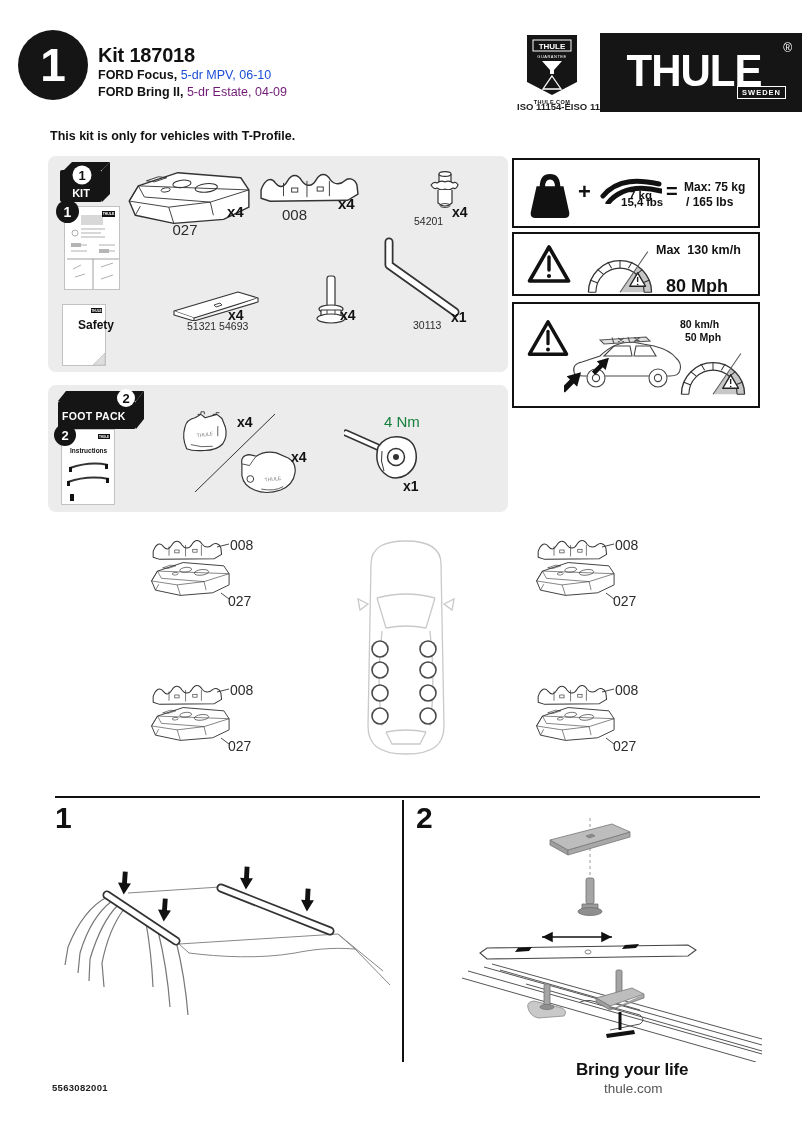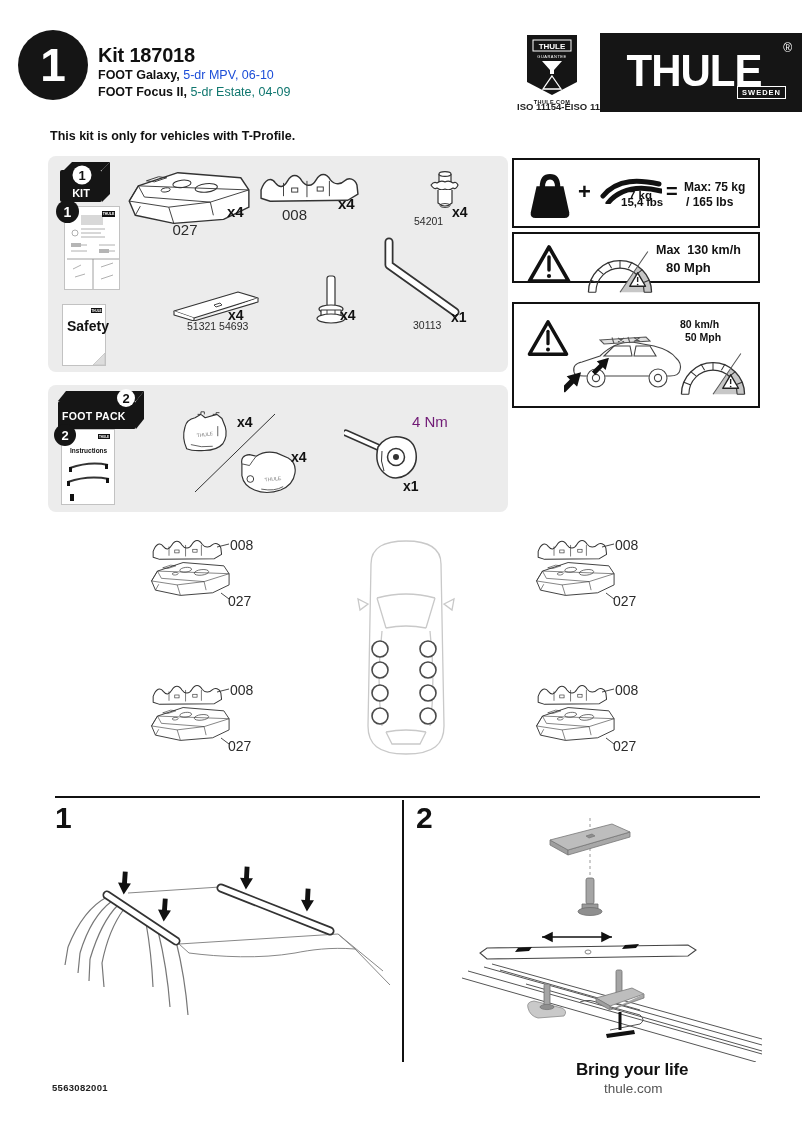--- a/index.html
+++ b/index.html
@@ -72,26 +72,26 @@
       </symbol>
     </defs>
   </svg>
 
   <div class="abs num-circle" style="left:18px;top:30px;width:70px;height:70px;font-size:46px;">
     <span>1</span>
   </div>
 
   <div class="abs b" style="left:98px;top:44px;font-size:20px;letter-spacing:-0.2px;">Kit 187018</div>
   <div class="abs" style="left:98px;top:68px;font-size:12.5px;">
-    <span class="b">FOOT Galaxy,</span>
+    <span class="b">FORD Focus,</span>
     <span style="color:#1d4ed8;">5-dr MPV, 06-10</span>
   </div>
   <div class="abs" style="left:98px;top:85px;font-size:12.5px;">
-    <span class="b">FOOT Focus II,</span>
-    <span style="color:#0f766e;">5-dr Estate, 04-09</span>
+    <span class="b">FORD Bring II,</span>
+    <span style="color:#701a75;">5-dr Estate, 04-09</span>
   </div>
 
   <svg class="abs" style="left:524px;top:34px;" width="56" height="64" viewBox="0 0 56 64">
     <path d="M3,1 H53 V48 L28,61 L3,48 Z" fill="#151515"></path>
     <rect x="9" y="6" width="38" height="11" fill="none" stroke="#fff" stroke-width="1"></rect>
     <text x="28" y="14.5" text-anchor="middle" font-size="8" font-weight="bold" fill="#fff">THULE</text>
     <text x="28" y="23.5" text-anchor="middle" font-size="4" fill="#fff" letter-spacing="0.5">GUARANTEE</text>
     <path d="M18,27 L38,27 L30,36 L30,40 L26,40 L26,36 Z" fill="#fff"></path>
     <path d="M28,42 L37,55 L19,55 Z" fill="none" stroke="#fff" stroke-width="1.3"></path>
   </svg>
@@ -132,21 +132,21 @@
           <rect x="6" y="36" width="10" height="4" fill="#b5b5b5" stroke="none"></rect>
           <rect x="34" y="42" width="10" height="4" fill="#b5b5b5" stroke="none"></rect>
           <path d="M2,52 H54 M28,52 V82" stroke="#888"></path>
           <path d="M8,62 l8,-4 M10,70 l10,-3 M36,60 l12,-4 M36,72 l12,-4"></path>
         </g>
       </svg>
     </div>
 
     <div class="abs doc-sheet" style="left:14px;top:148px;width:44px;height:62px;">
       <div class="doc-tag" style="right:3px;top:3px;width:11px;height:5px;font-size:3px;">THULE</div>
-      <div class="abs b" style="left:4px;top:13px;font-size:14px;">Safety</div>
+      <div class="abs b" style="left:15px;top:13px;font-size:12px;">Safety</div>
       <svg class="abs" style="right:0;bottom:0;" width="12" height="12" viewBox="0 0 12 12">
         <path d="M0,12 L12,0 L12,12 Z" fill="#ddd" stroke="#c2c2c2" stroke-width="0.8"></path>
       </svg>
     </div>
 
     <svg class="abs" style="left:68px;top:8px;" width="142" height="62" viewBox="0 0 140 60">
       <use href="#sym-027" width="140" height="60"></use>
     </svg>
     <div class="abs part-label" style="left:102px;top:65px;width:70px;text-align:center;font-size:15px;">027</div>
     <div class="abs qty" style="left:179px;top:47px;font-size:15px;">x4</div>
@@ -209,29 +209,29 @@
       <path d="M3,24 C18,6 40,8 59,12" fill="none" stroke="#111" stroke-width="5" stroke-linecap="round"></path>
       <path d="M8,31 C23,13 45,15 61,19" fill="none" stroke="#111" stroke-width="5" stroke-linecap="round"></path>
     </svg>
     <div class="abs b" style="left:115px;top:22px;font-size:11.5px;margin-top:7px;">7 kg</div>
     <div class="abs b" style="left:107px;top:36px;font-size:11.5px;">15,4 lbs</div>
     <div class="abs b" style="left:152px;top:20px;font-size:20px;">=</div>
     <div class="abs b" style="left:170px;top:20px;font-size:12px;">Max: 75 kg</div>
     <div class="abs b" style="left:172px;top:35px;font-size:12px;">/ 165 lbs</div>
   </div>
 
-  <div class="abs info-box" style="left:512px;top:232px;width:248px;height:51px;">
+  <div class="abs info-box" style="left:512px;top:232px;width:248px;height:64px;">
     <svg class="abs" style="left:12px;top:9px;" width="46" height="42" viewBox="0 0 46 42">
       <use href="#sym-warn" width="46" height="42"></use>
     </svg>
     <svg class="abs" style="left:68px;top:10px;" width="76" height="52" viewBox="0 0 76 56">
       <use href="#sym-gauge" width="76" height="56"></use>
     </svg>
     <div class="abs b pre" style="left:142px;top:9px;font-size:12.5px;">Max  130 km/h</div>
-    <div class="abs b" style="left:152px;top:26px;font-size:13px;">80 Mph</div>
+    <div class="abs b" style="left:152px;top:42px;font-size:18px;">80 Mph</div>
   </div>
 
   <div class="abs info-box" style="left:512px;top:302px;width:248px;height:106px;">
     <svg class="abs" style="left:12px;top:14px;" width="44" height="40" viewBox="0 0 46 42">
       <use href="#sym-warn" width="46" height="42"></use>
     </svg>
     <svg class="abs" style="left:50px;top:4px;" width="122" height="98" viewBox="0 0 122 98">
       <g fill="none" stroke="#444" stroke-width="1.1">
         <path d="M10,64 Q8,56 18,54 L36,48 Q50,34 68,34 L90,38 Q106,42 112,50 Q118,55 116,62 Q115,68 106,68 L20,68 Q10,68 10,64 Z" fill="#fff"></path>
         <path d="M40,48 L50,38 L66,38 L68,48 Z M70,48 L72,38 L86,38 L92,48 Z"></path>
@@ -300,21 +300,21 @@
       <g fill="#fff" stroke="#333" stroke-width="1.4" stroke-linejoin="round">
         <path d="M5,20 Q3,10 14,9 L22,11 Q32,4 46,7 L60,13 Q70,19 68,31 Q66,45 51,51 Q34,57 20,51 Q7,46 5,34 Z"></path>
         <path d="M5,20 L14,22 Q18,16 22,11" stroke-width="1"></path>
         <circle cx="15" cy="38" r="4" fill="none" stroke-width="1.1"></circle>
         <path d="M28,50 Q44,53 54,47" stroke-width="0.9"></path>
       </g>
       <text x="42" y="40" text-anchor="middle" font-size="6" fill="#777" transform="rotate(-6 42 40)">THULE</text>
     </svg>
     <div class="abs qty" style="left:243px;top:64px;font-size:14px;">x4</div>
 
-    <div class="abs" style="left:336px;top:28px;font-size:15px;color:#701a75;margin-left:28px;">4 Nm</div>
+    <div class="abs" style="left:336px;top:28px;font-size:15px;color:#15803d;">4 Nm</div>
     <svg class="abs" style="left:296px;top:42px;" width="78" height="60" viewBox="0 0 78 60">
       <path d="M2,6 L38,22" stroke="#333" stroke-width="7" stroke-linecap="round"></path>
       <path d="M2,6 L38,22" stroke="#fff" stroke-width="4" stroke-linecap="round"></path>
       <path d="M34,20 Q42,8 56,10 Q70,12 72,26 Q74,40 62,48 Q50,55 40,46 Q30,37 34,20 Z" fill="#fff" stroke="#333" stroke-width="1.5" stroke-linejoin="round"></path>
       <circle cx="52" cy="30" r="8.5" fill="#fff" stroke="#333" stroke-width="1.5"></circle>
       <circle cx="52" cy="30" r="3" fill="#333"></circle>
       <path d="M40,44 Q36,34 38,24" fill="none" stroke="#333" stroke-width="1"></path>
     </svg>
     <div class="abs qty" style="left:355px;top:93px;font-size:14px;">x1</div>
   </div>

